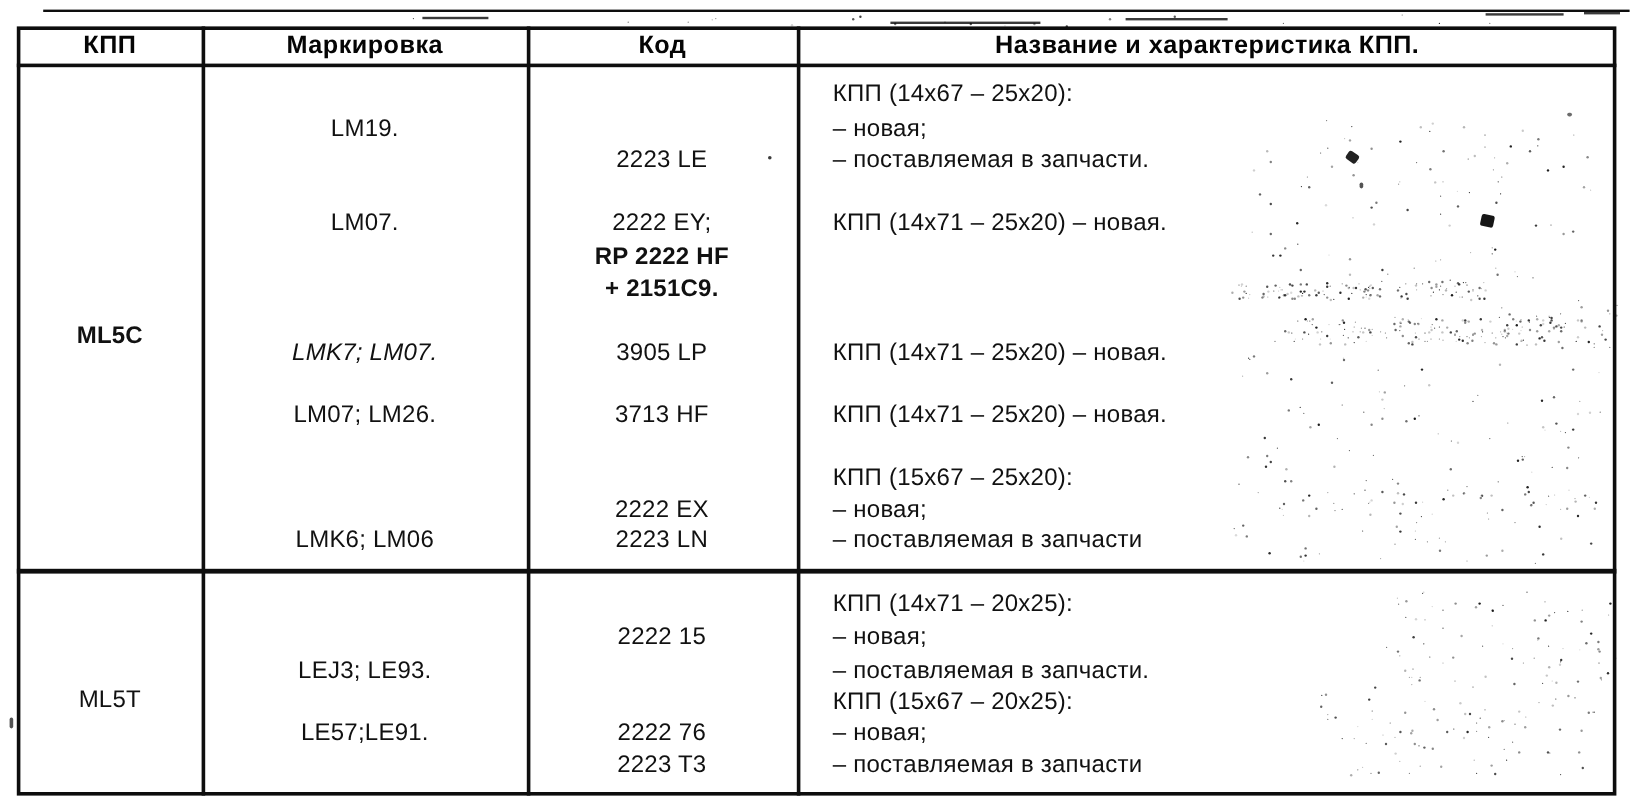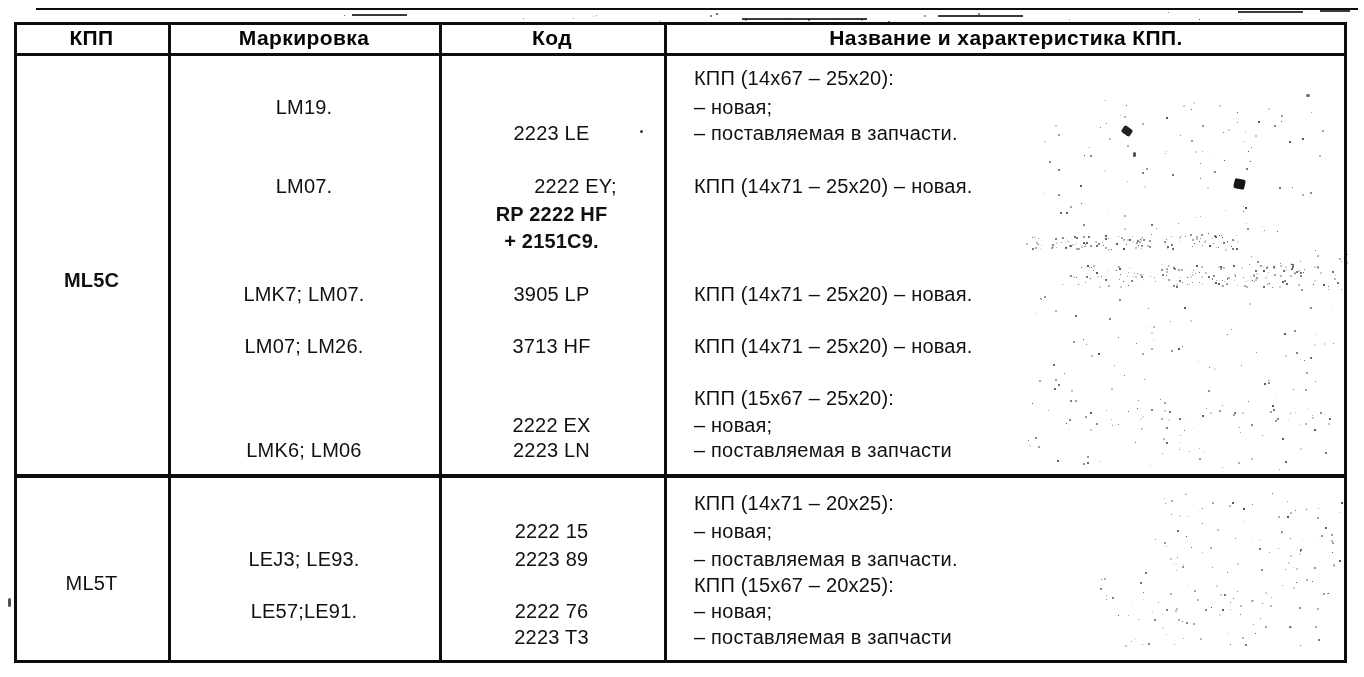--- a/index.html
+++ b/index.html
@@ -837,42 +837,41 @@
   <div class="hdr" style="left:667px; width:678px;">Название и характеристика КПП.</div>
 
   <div id="lines-layer">
       <div class="txt ctr bold" style="left: 17px; top: 268px; width: 149px;">ML5C</div>
       <div class="txt" style="left: 694px; top: 66px;">КПП (14х67 – 25х20):</div>
       <div class="txt ctr" style="left: 172px; top: 95px; width: 264px;">LM19.</div>
       <div class="txt" style="left: 694px; top: 95px;">– новая;</div>
       <div class="txt ctr" style="left: 442px; top: 121px; width: 219px;">2223 LE</div>
       <div class="txt" style="left: 694px; top: 121px;">– поставляемая в запчасти.</div>
       <div class="txt ctr" style="left: 172px; top: 174px; width: 264px;">LM07.</div>
-      <div class="txt ctr" style="left: 466px; top: 174px; width: 219px;">2222 EY;</div>
+      <div class="txt ctr" style="left: 442px; top: 174px; width: 219px;">2222 EY;</div>
       <div class="txt" style="left: 694px; top: 174px;">КПП (14х71 – 25х20) – новая.</div>
       <div class="txt ctr bold" style="left: 442px; top: 202px; width: 219px;">RP 2222 HF</div>
       <div class="txt ctr bold" style="left: 442px; top: 229px; width: 219px;">+ 2151C9.</div>
-      <div class="txt ctr" style="left: 172px; top: 282px; width: 264px;">LMK7; LM07.</div>
+      <div class="txt ctr" style="left: 172px; top: 282px; width: 264px; font-style: italic;">LMK7; LM07.</div>
       <div class="txt ctr" style="left: 442px; top: 282px; width: 219px;">3905 LP</div>
       <div class="txt" style="left: 694px; top: 282px;">КПП (14х71 – 25х20) – новая.</div>
       <div class="txt ctr" style="left: 172px; top: 334px; width: 264px;">LM07; LM26.</div>
       <div class="txt ctr" style="left: 442px; top: 334px; width: 219px;">3713 HF</div>
       <div class="txt" style="left: 694px; top: 334px;">КПП (14х71 – 25х20) – новая.</div>
       <div class="txt" style="left: 694px; top: 386px;">КПП (15х67 – 25х20):</div>
       <div class="txt ctr" style="left: 442px; top: 413px; width: 219px;">2222 EX</div>
       <div class="txt" style="left: 694px; top: 413px;">– новая;</div>
       <div class="txt ctr" style="left: 172px; top: 438px; width: 264px;">LMK6; LM06</div>
       <div class="txt ctr" style="left: 442px; top: 438px; width: 219px;">2223 LN</div>
       <div class="txt" style="left: 694px; top: 438px;">– поставляемая в запчасти</div>
       <div class="txt ctr" style="left: 17px; top: 571px; width: 149px;">ML5T</div>
       <div class="txt" style="left: 694px; top: 491px;">КПП (14х71 – 20х25):</div>
       <div class="txt ctr" style="left: 442px; top: 519px; width: 219px;">2222 15</div>
       <div class="txt" style="left: 694px; top: 519px;">– новая;</div>
       <div class="txt ctr" style="left: 172px; top: 547px; width: 264px;">LEJ3; LE93.</div>
-      <div class="txt ctr" style="left: 442px; top: 547px; width: 219px;">2223 89</div>
       <div class="txt" style="left: 694px; top: 547px;">– поставляемая в запчасти.</div>
       <div class="txt" style="left: 694px; top: 573px;">КПП (15х67 – 20х25):</div>
       <div class="txt ctr" style="left: 172px; top: 599px; width: 264px;">LE57;LE91.</div>
       <div class="txt ctr" style="left: 442px; top: 599px; width: 219px;">2222 76</div>
       <div class="txt" style="left: 694px; top: 599px;">– новая;</div>
       <div class="txt ctr" style="left: 442px; top: 625px; width: 219px;">2223 T3</div>
       <div class="txt" style="left: 694px; top: 625px;">– поставляемая в запчасти</div>
     </div>
 </div>
 

